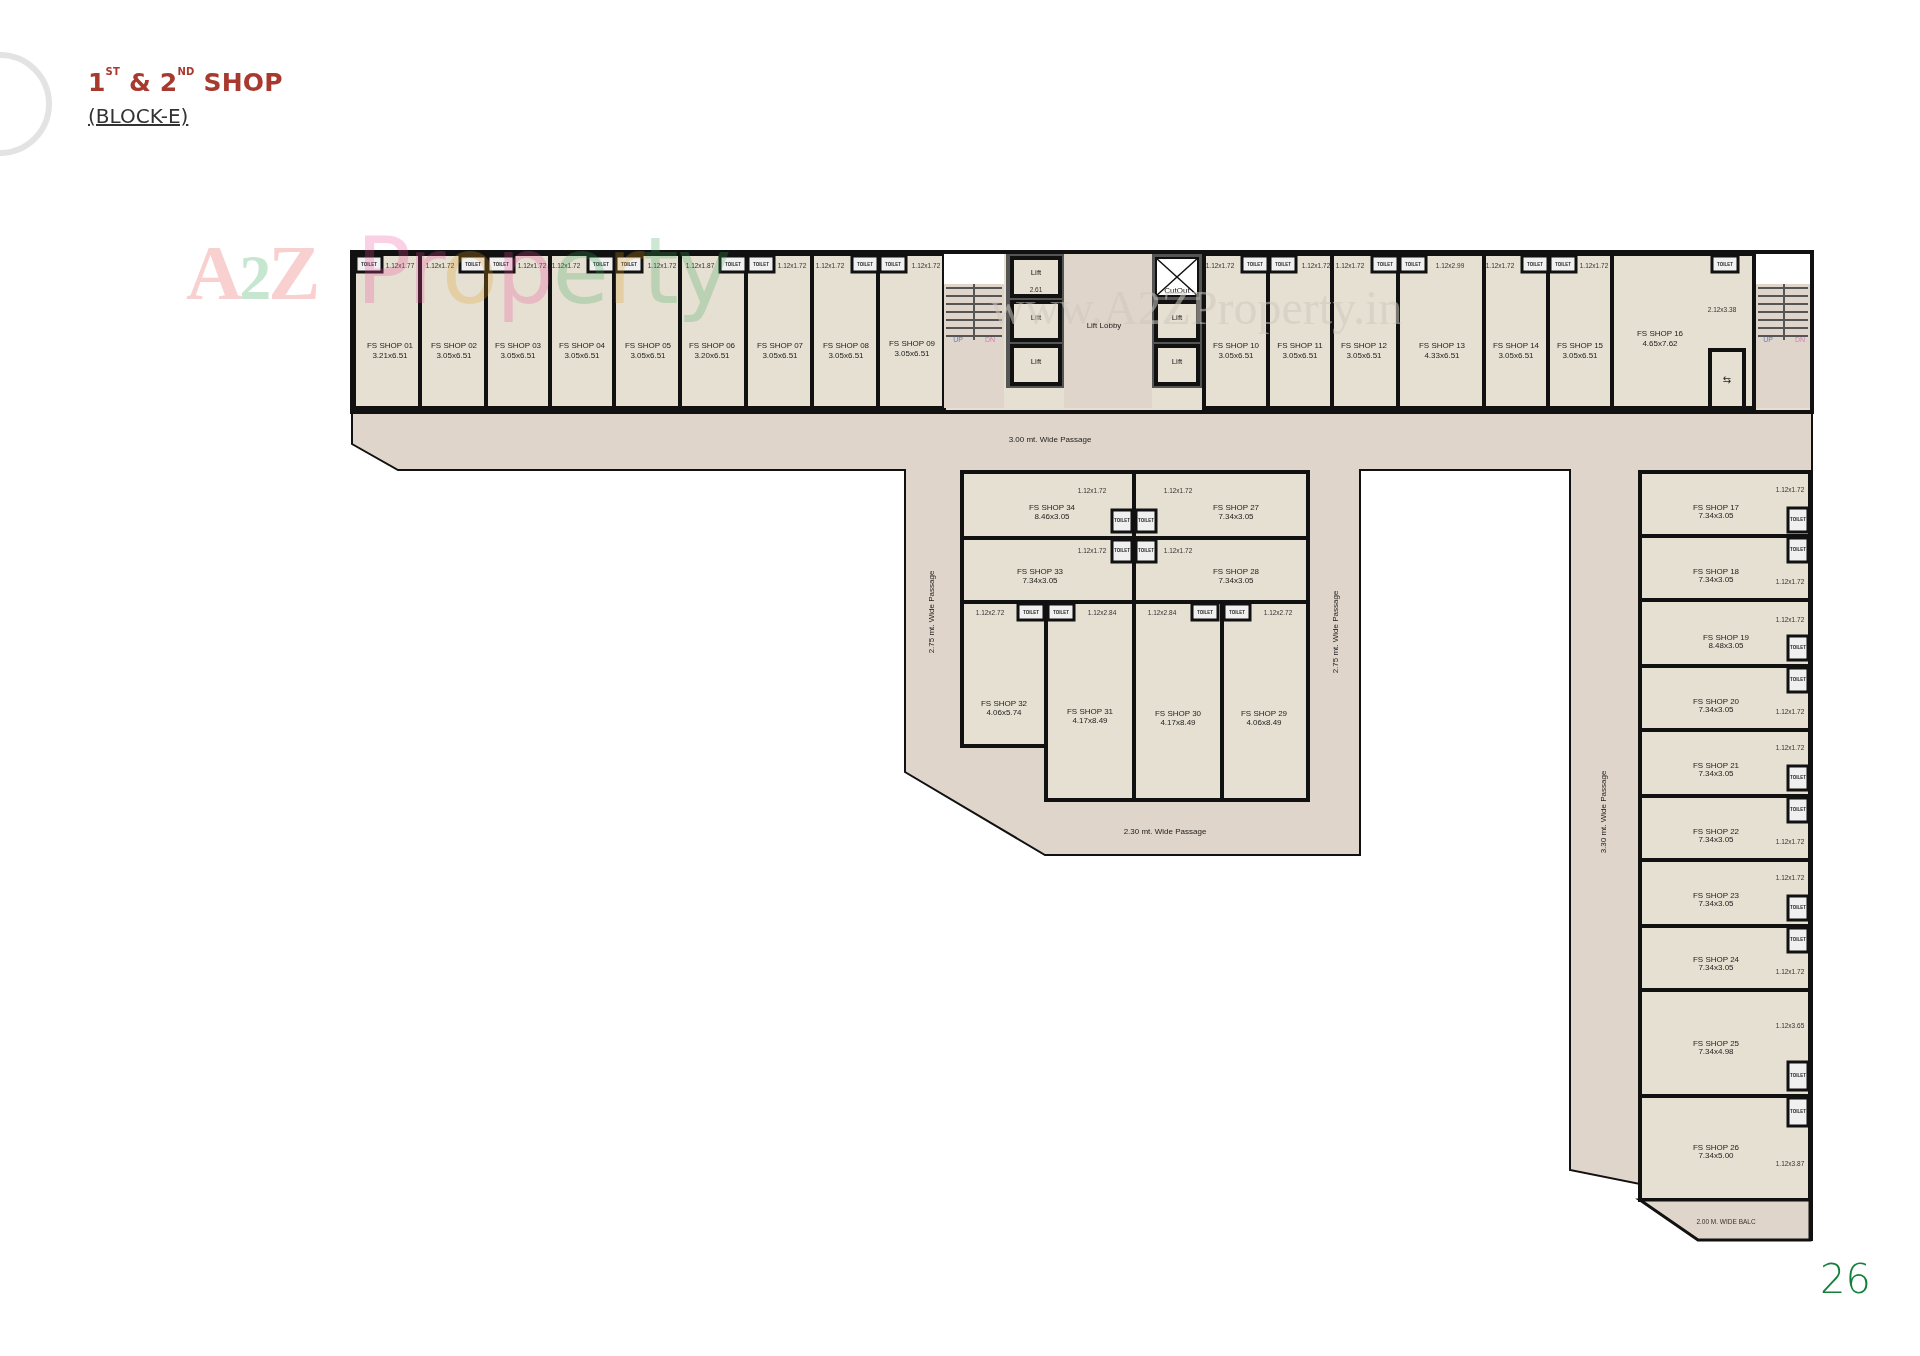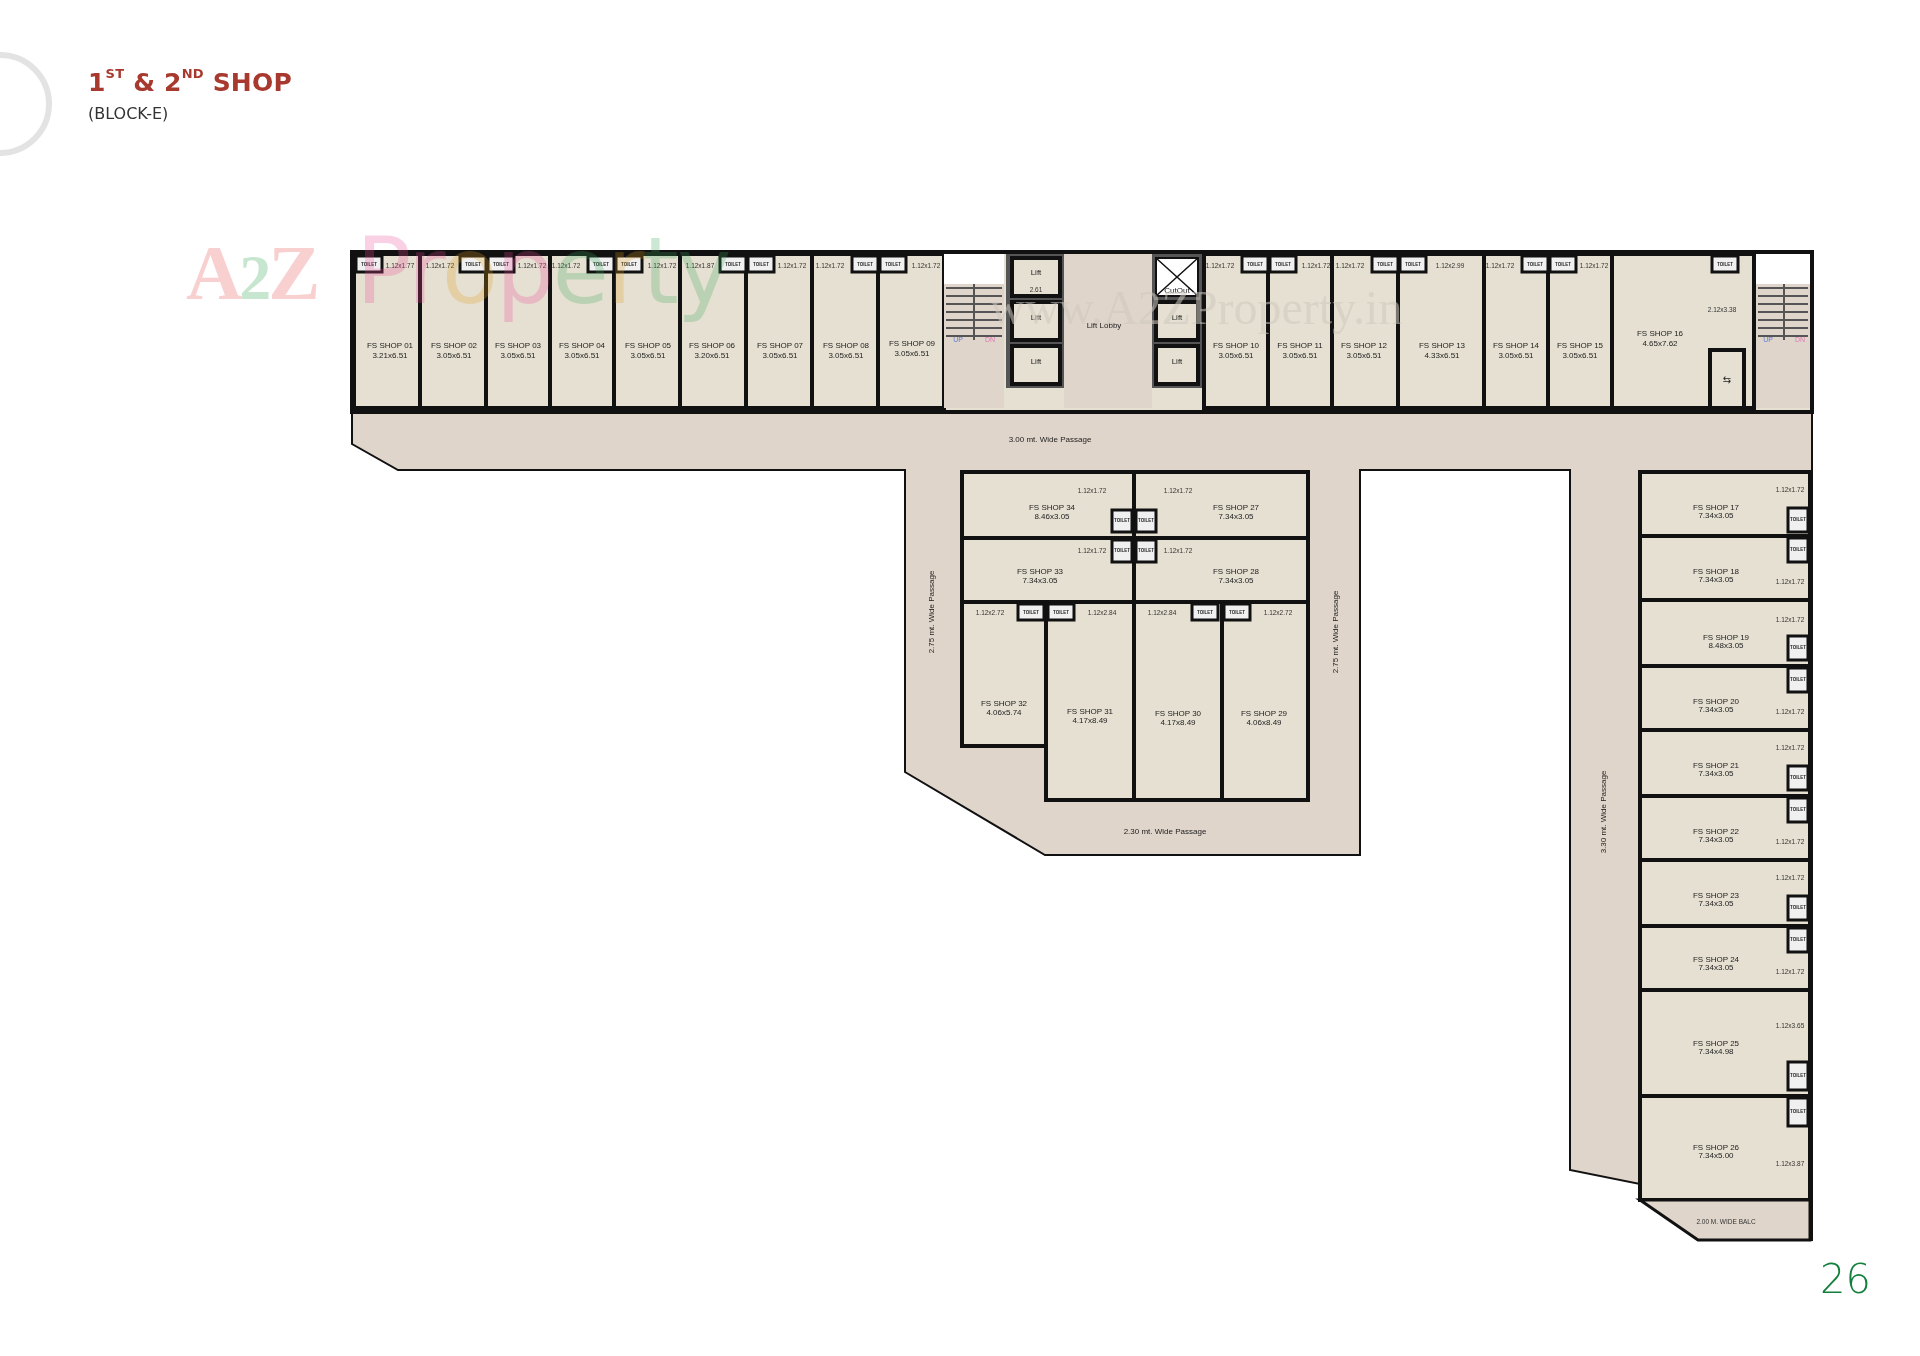--- a/index.html
+++ b/index.html
@@ -1,20 +1,20 @@
 <!DOCTYPE html>
 <html><head>
 <meta charset="utf-8">
 <style>
   html,body{margin:0;padding:0;background:#ffffff;}
   body{width:1920px;height:1356px;position:relative;overflow:hidden;font-family:"Liberation Sans",sans-serif;}
   .deco-ring{position:absolute;left:-52px;top:52px;width:92px;height:92px;border:6px solid #e3e3e3;border-radius:50%;}
   .title{position:absolute;left:88px;top:68px;color:#a8392e;font-weight:bold;font-size:25px;letter-spacing:0.2px;font-family:"DejaVu Sans",sans-serif;}
-  .title sup{font-size:13px;vertical-align:top;position:relative;top:-2px;}
-  .subtitle{position:absolute;left:88px;top:104px;color:#333;font-size:16px;font-family:"DejaVu Sans",sans-serif;}
+  .title sup{font-size:10px;vertical-align:top;position:relative;top:-2px;}
+  .subtitle{position:absolute;left:88px;top:104px;color:#333;font-size:20px;font-family:"DejaVu Sans",sans-serif;text-decoration:underline;}
   .page-num{position:absolute;left:1820px;top:1256px;font-size:40px;color:#15803d;font-family:"DejaVu Sans",sans-serif;font-weight:300;}
   .plan{position:absolute;left:0;top:0;width:1920px;height:1356px;}
   .wm-logo{position:absolute;left:186px;top:228px;font-size:78px;font-weight:bold;font-family:Liberation Serif, serif;letter-spacing:-3px;opacity:0.28;pointer-events:none;}
   .wm-logo .a{color:#e85a5a}.wm-logo .two{color:#3aa85a;font-size:64px}.wm-logo .z{color:#e85a5a}
   .wm-prop{position:absolute;left:356px;top:218px;font-size:92px;font-family:"DejaVu Sans",sans-serif;opacity:0.25;pointer-events:none;letter-spacing:-2px;}
   .wm-prop .p1{color:#ec4899}.wm-prop .p2{color:#e0a020}.wm-prop .p3{color:#3aa85a}
   .wm-url{position:absolute;left:990px;top:280px;font-size:48px;color:#cfc8bf;opacity:0.55;font-family:Liberation Serif, serif;pointer-events:none;}
 </style>
 </head>
 <body>

